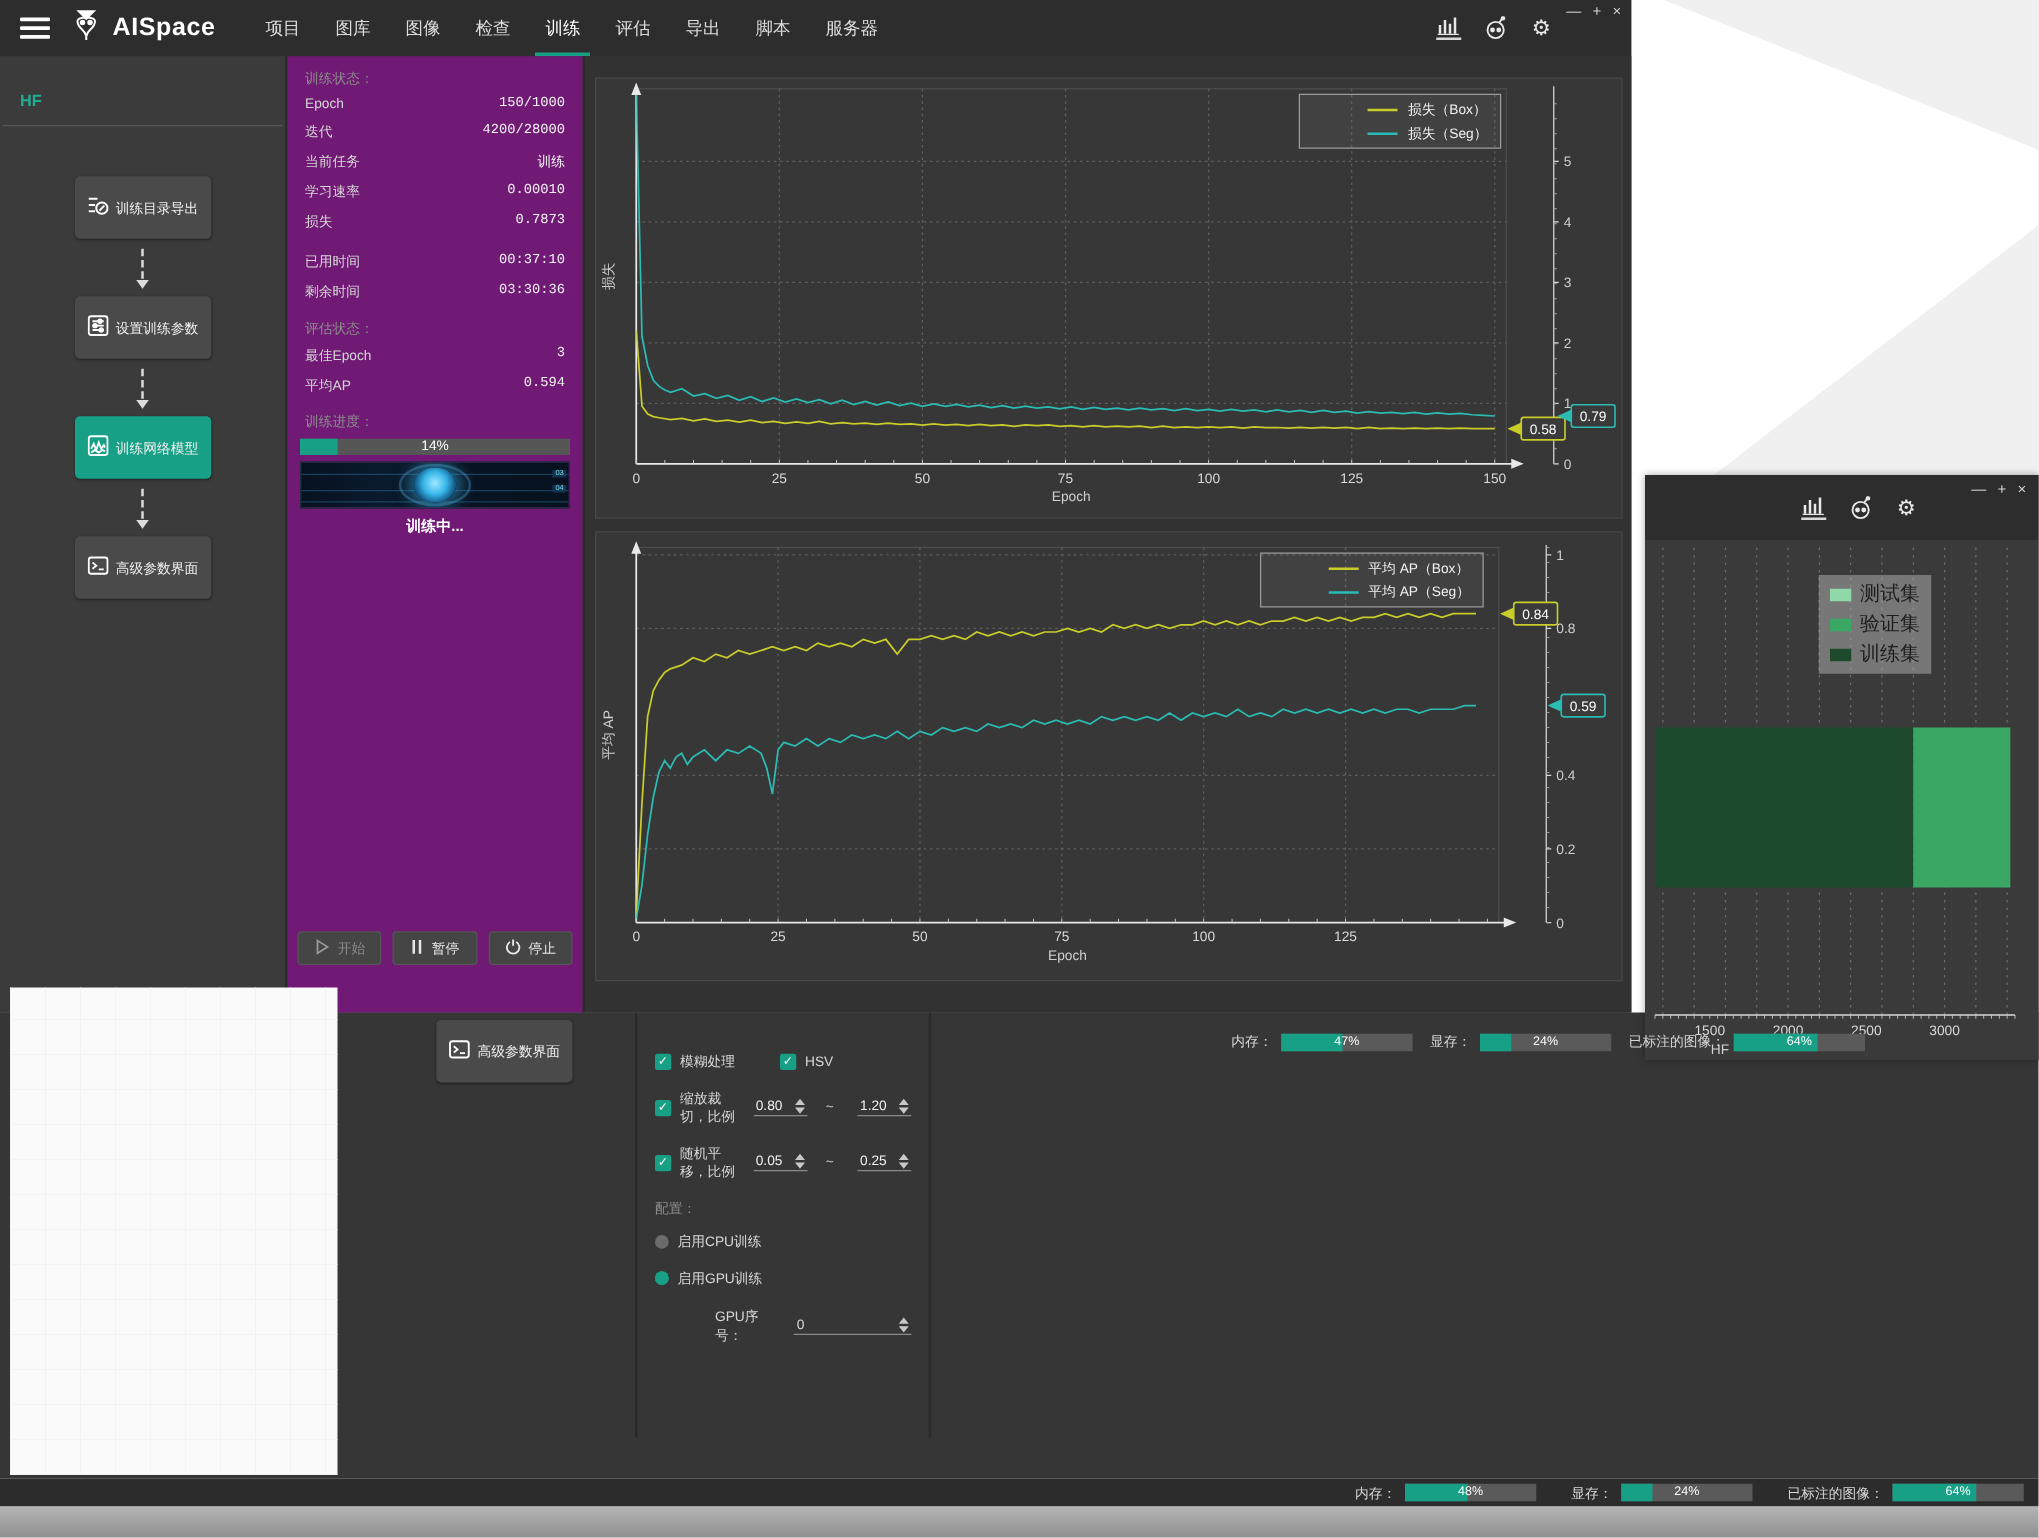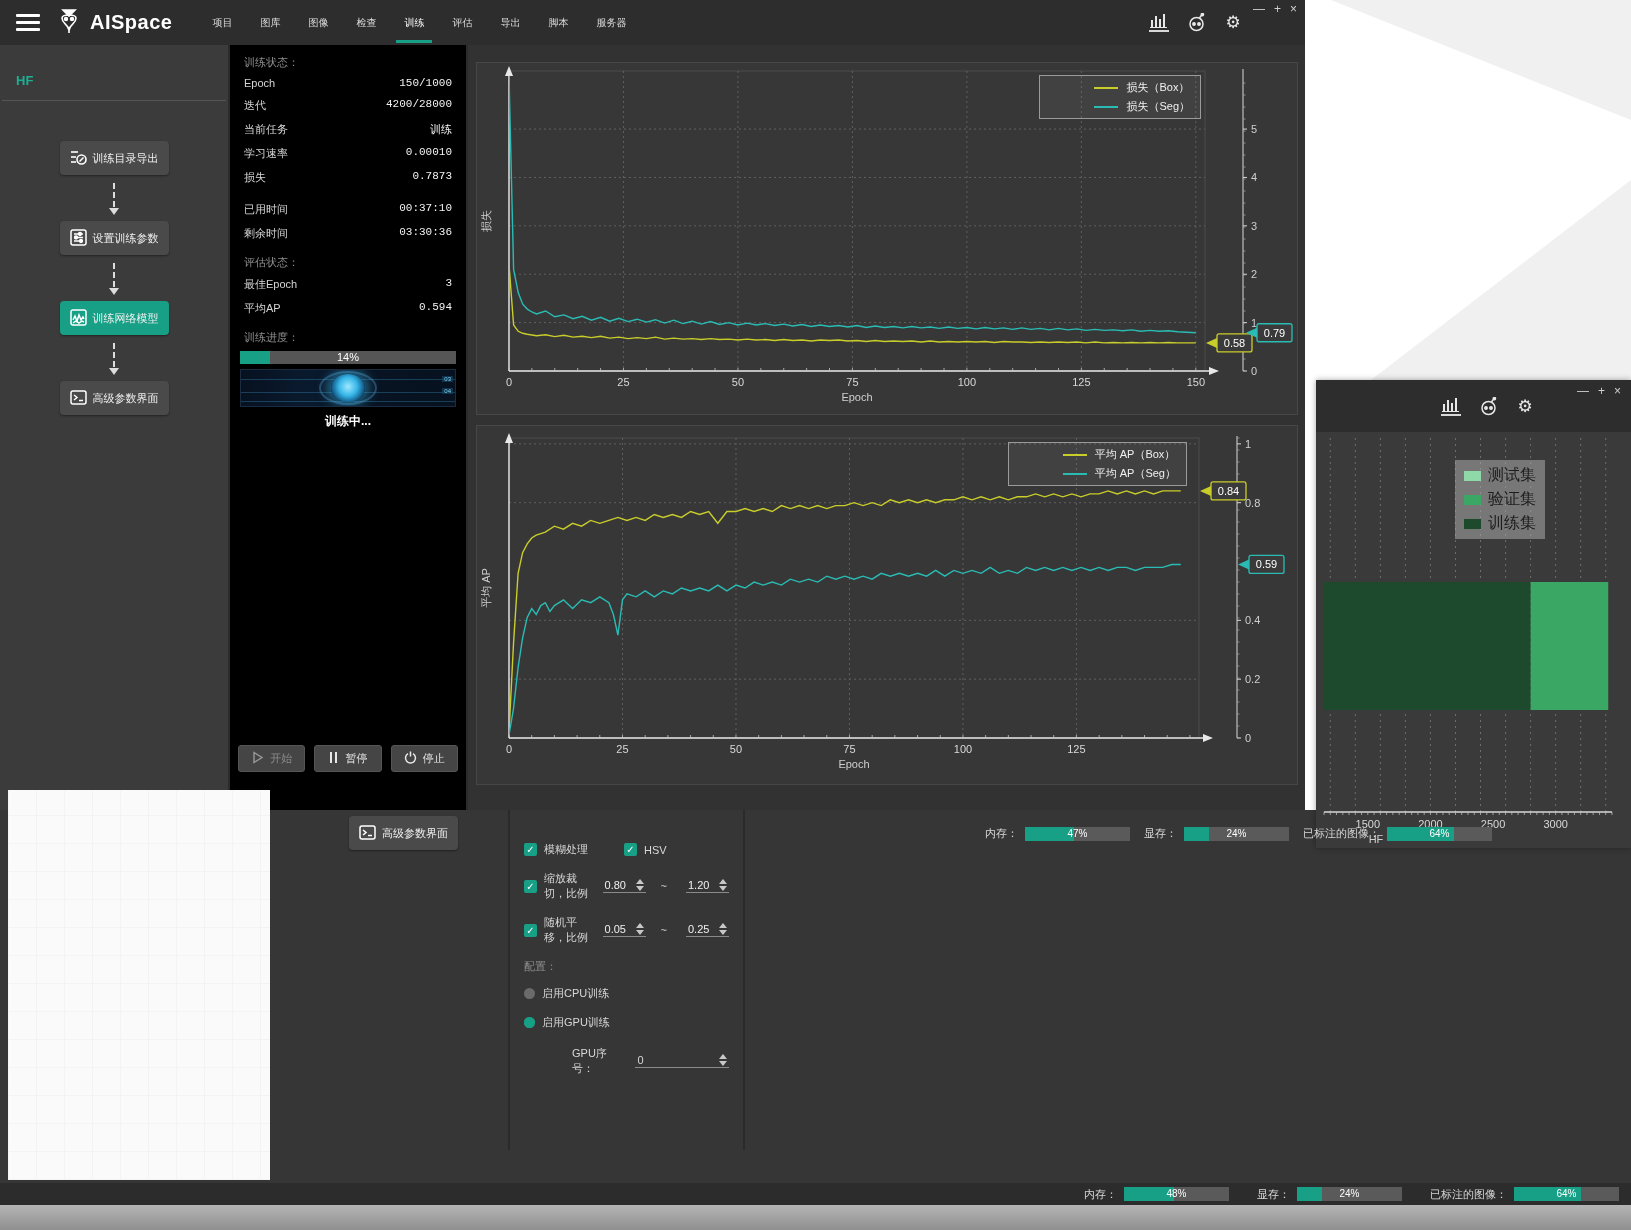--- a/index.html
+++ b/index.html
@@ -10,45 +10,45 @@
   .decor.tr2{right:0;top:180px;width:260px;height:200px;clip-path:polygon(0 100%,100% 0,100% 100%);}
   
   .window{position:absolute;background:#3a3a3a;}
   .win1{left:0;top:0;width:1305px;height:810px;z-index:10;}
   .win2{left:1316px;top:380px;width:315px;height:468px;z-index:22;box-shadow:0 0 6px rgba(0,0,0,.35);}
   .titlebar{position:relative;height:45px;background:#2d2d2d;display:flex;align-items:center;color:#e8e8e8;}
   .hamb{width:24px;margin:0 14px 0 16px;cursor:pointer;}
   .hamb i{display:block;height:3px;background:#fff;margin:4px 0;border-radius:1px;}
   .appname{font-size:20px;font-weight:bold;color:#fff;letter-spacing:.5px;margin-left:6px;}
   .menu{display:flex;margin-left:26px;}
-  .mi{position:relative;font-size:10px;color:#dcdcdc;margin:0 12px;padding:4px 2px;cursor:pointer;white-space:nowrap;}
+  .mi{position:relative;font-size:14px;color:#dcdcdc;margin:0 12px;padding:4px 2px;cursor:pointer;white-space:nowrap;}
   .mi.active{color:#fff;}
   .mi.active::after{content:"";position:absolute;left:-6px;right:-6px;bottom:-9px;height:3px;background:#17a086;}
   .tb-icons{position:absolute;right:62px;top:12px;display:flex;gap:17px;align-items:center;}
   .tb-icons .ticon{width:20px;height:20px;display:flex;align-items:center;justify-content:center;color:#e8e8e8;cursor:pointer;}
   .ticon.active{border-bottom:2px solid #d8d8d8;padding-bottom:2px;}
   .gear-glyph{font-size:17px;line-height:1;color:#e8e8e8;}
   .winctl{position:absolute;right:8px;top:3px;font-size:12px;color:#d0d0d0;display:flex;gap:9px;}
   .winctl span{cursor:pointer;line-height:1;}
   .tb2{height:52px;background:#2d2d2d;position:relative;}
   .tb2 .tb-icons{right:96px;top:16px;}
   .tb2 .winctl{right:10px;top:5px;}
   
   .body{position:relative;display:flex;height:765px;background:#323232;}
   .sidebar{width:230px;background:#3b3b3b;border-right:2px solid #2b2b2b;position:relative;}
   .proj{color:#1fae92;font-size:13px;font-weight:bold;padding:28px 16px 12px;}
   .sb-div{height:1px;background:#555;margin:0 2px;}
   .task{display:flex;align-items:center;gap:12px;padding:14px 12px 20px;border-bottom:2px solid #2b2b2b;color:#e2e2e2;font-size:13px;}
   .flow{padding-top:40px;display:flex;flex-direction:column;align-items:center;}
-  .node{display:flex;align-items:center;gap:6px;background:#4a4a4a;border-radius:4px;height:34px;padding:0 10px;color:#f0f0f0;font-size:11px;cursor:pointer;box-shadow:0 1px 2px rgba(0,0,0,.4);}
+  .node{display:flex;align-items:center;gap:6px;background:#4a4a4a;border-radius:4px;height:50px;padding:0 10px;color:#f0f0f0;font-size:11px;cursor:pointer;box-shadow:0 1px 2px rgba(0,0,0,.4);}
   .node.active{background:#17a086;}
   .flow-arrow{position:relative;width:2px;height:24px;border-left:2px dashed #dcdcdc;margin:8px 0 14px;}
   .flow-arrow::after{content:"";position:absolute;left:-6px;bottom:-8px;border-left:5px solid transparent;border-right:5px solid transparent;border-top:7px solid #dcdcdc;}
   
-  .statuspanel{width:238px;background:#000000;border-right:2px solid #2b2b2b;position:relative;font-size:11px;color:#d6d6d6;}
+  .statuspanel{width:238px;background:#701a75;border-right:2px solid #2b2b2b;position:relative;font-size:11px;color:#d6d6d6;}
   .sp-header{color:#8d8d8d;padding:10px 14px 2px;}
   .sp-row{display:flex;justify-content:space-between;padding:4.5px 14px;}
   .sp-row .v{color:#f2f2f2;font-family:Liberation Mono, monospace;}
   .sp-gap{height:8px;}
   .progress-wrap{position:relative;margin:4px 10px 0;height:13px;background:#565656;}
   .progress-fill{height:100%;background:#17a086;}
   .progress-text{position:absolute;left:0;right:0;top:0;text-align:center;font-size:11px;color:#fff;line-height:13px;}
   .preview{position:relative;margin:5px 10px 0;height:38px;background:linear-gradient(90deg,#071120 0%,#0a1a2e 30%,#081423 60%,#071120 100%);overflow:hidden;border:1px solid #1c2c40;}
   .preview .brain{position:absolute;left:50%;top:50%;width:34px;height:28px;transform:translate(-50%,-50%);border-radius:50%;background:radial-gradient(circle at 50% 45%,#9fe8ff 0%,#37b6e8 40%,#0d4a77 75%,transparent 100%);box-shadow:0 0 12px 4px rgba(60,180,230,.55);}
   .preview .ring{position:absolute;left:50%;top:50%;width:58px;height:34px;transform:translate(-50%,-50%);border-radius:50%;border:2px solid rgba(90,160,210,.35);}

